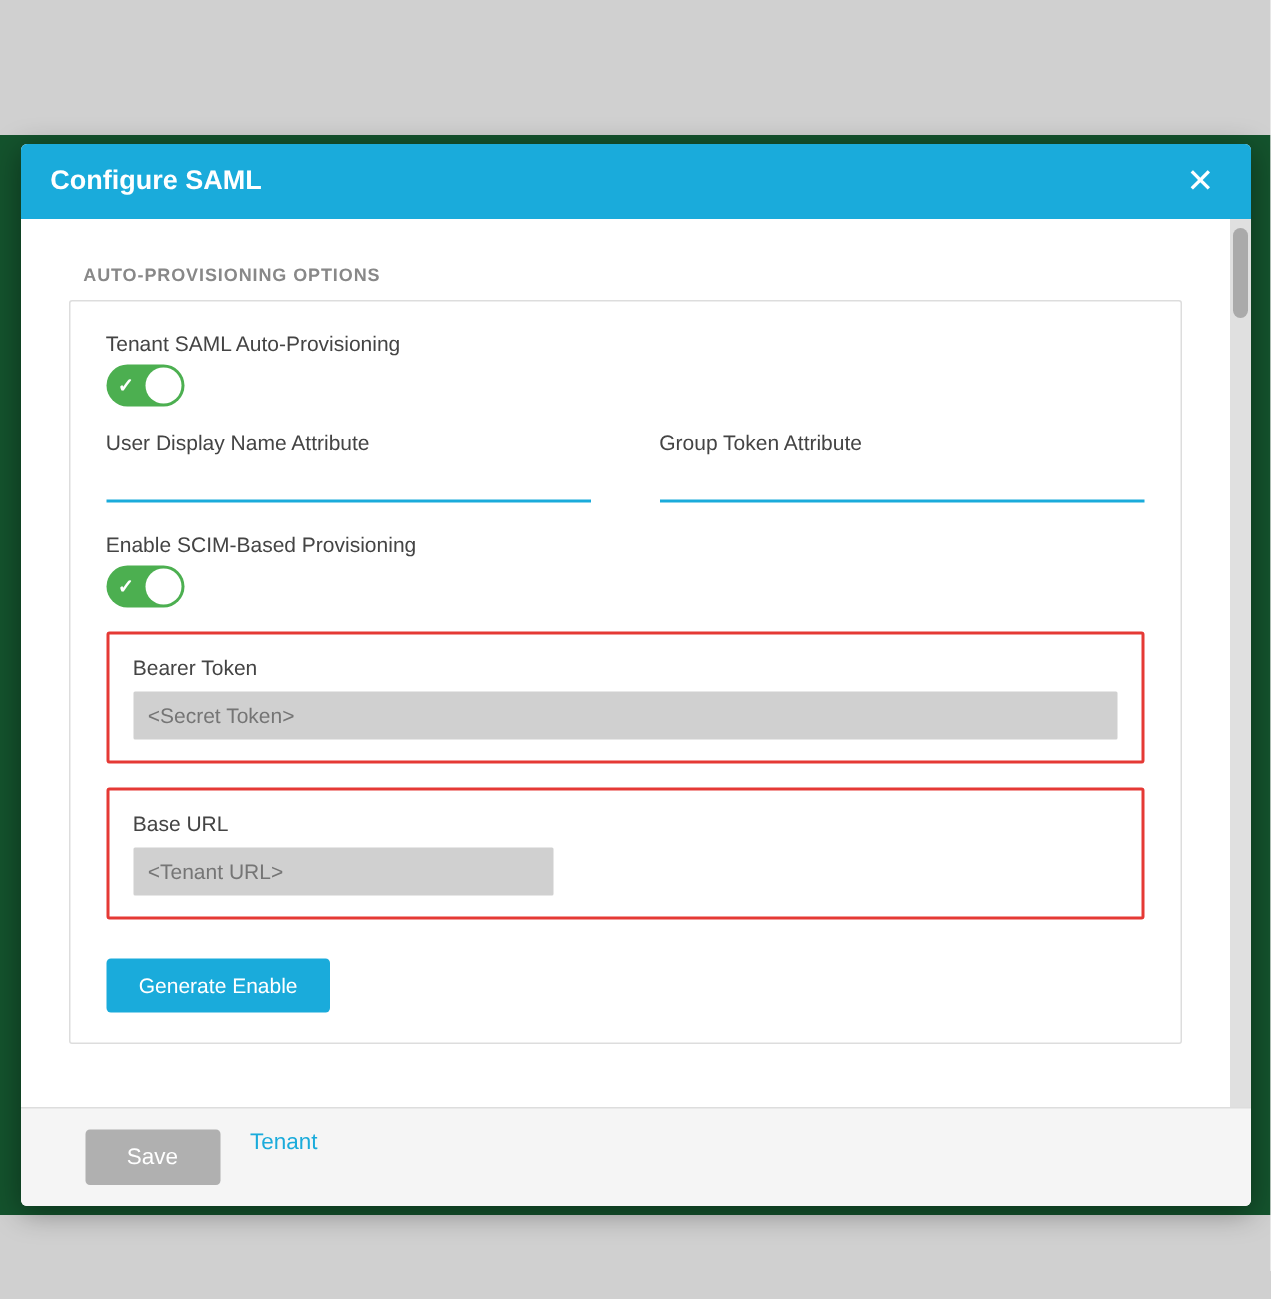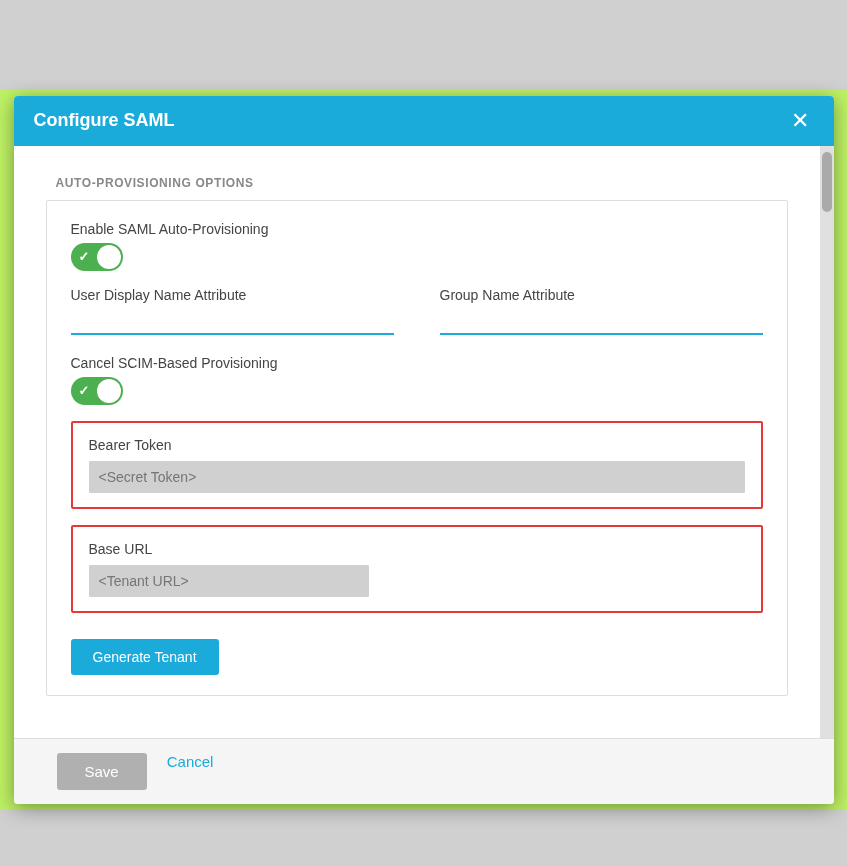--- a/index.html
+++ b/index.html
@@ -11,21 +11,21 @@
       min-height: 866px;
       font-family: Arial, sans-serif;
     }
     .modal-overlay {
       position: relative;
       width: 847px;
       height: 720px;
       display: flex;
       justify-content: center;
       align-items: center;
-      background: #bef264;
+      background: #14532d;
       margin-top: 33px;
     }
     .modal {
       width: 820px;
       background: #fff;
       border-radius: 4px;
       overflow: hidden;
       box-shadow: 0 4px 20px rgba(0,0,0,0.4);
       display: flex;
       flex-direction: column;
@@ -234,45 +234,45 @@
     </div>
 
     <div class="modal-scrollbar-area">
       <div class="modal-body">
 
         <div class="section-header">AUTO-PROVISIONING OPTIONS</div>
 
         <div class="section-content">
 
           
-          <div class="field-label">Enable SAML Auto-Provisioning</div>
+          <div class="field-label">Tenant SAML Auto-Provisioning</div>
           <div class="toggle-wrapper mb-16">
             <div class="toggle">
               <div class="toggle-track"></div>
               <span class="toggle-check">✓</span>
               <div class="toggle-knob"></div>
             </div>
           </div>
 
           
           <div class="field-row">
             <div class="field-group">
               <label class="field-label">User Display Name Attribute</label>
               <input class="field-input" type="text" value="" style="">
             </div>
             <div class="field-group">
-              <label class="field-label">Group Name Attribute</label>
+              <label class="field-label">Group Token Attribute</label>
               <input class="field-input" type="text" value="" style="">
             </div>
           </div>
 
           
 
           
-          <div class="field-label">Cancel SCIM-Based Provisioning</div>
+          <div class="field-label">Enable SCIM-Based Provisioning</div>
           <div class="toggle-wrapper mb-16">
             <div class="toggle">
               <div class="toggle-track"></div>
               <span class="toggle-check">✓</span>
               <div class="toggle-knob"></div>
             </div>
           </div>
 
           
           <div class="highlighted-box">
@@ -280,31 +280,31 @@
             <input class="greyed-input-full" type="text" placeholder="&lt;Secret Token&gt;" style="">
           </div>
 
           
           <div class="highlighted-box">
             <div class="field-label">Base URL</div>
             <input class="greyed-input" type="text" placeholder="&lt;Tenant URL&gt;" style="">
           </div>
 
           
-          <button class="generate-btn">Generate Tenant</button>
+          <button class="generate-btn">Generate Enable</button>
 
         </div>
 
         <div style="height: 20px;"></div>
       </div>
 
       <div class="scrollbar-track">
         <div class="scrollbar-thumb"></div>
       </div>
     </div>
 
     <div class="modal-footer">
       <button class="save-btn">Save</button>
-      <button class="cancel-btn">Cancel</button>
+      <button class="cancel-btn">Tenant</button>
     </div>
 
   </div>
 </div>
 
 </body></html>

